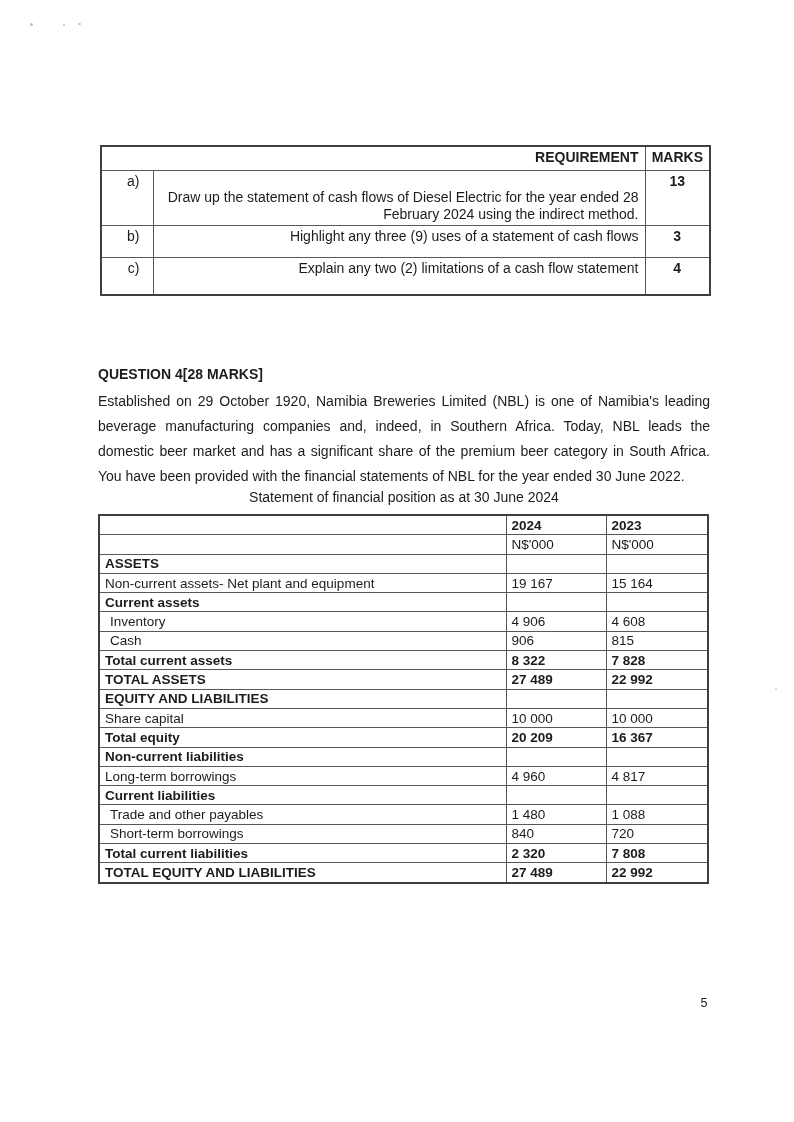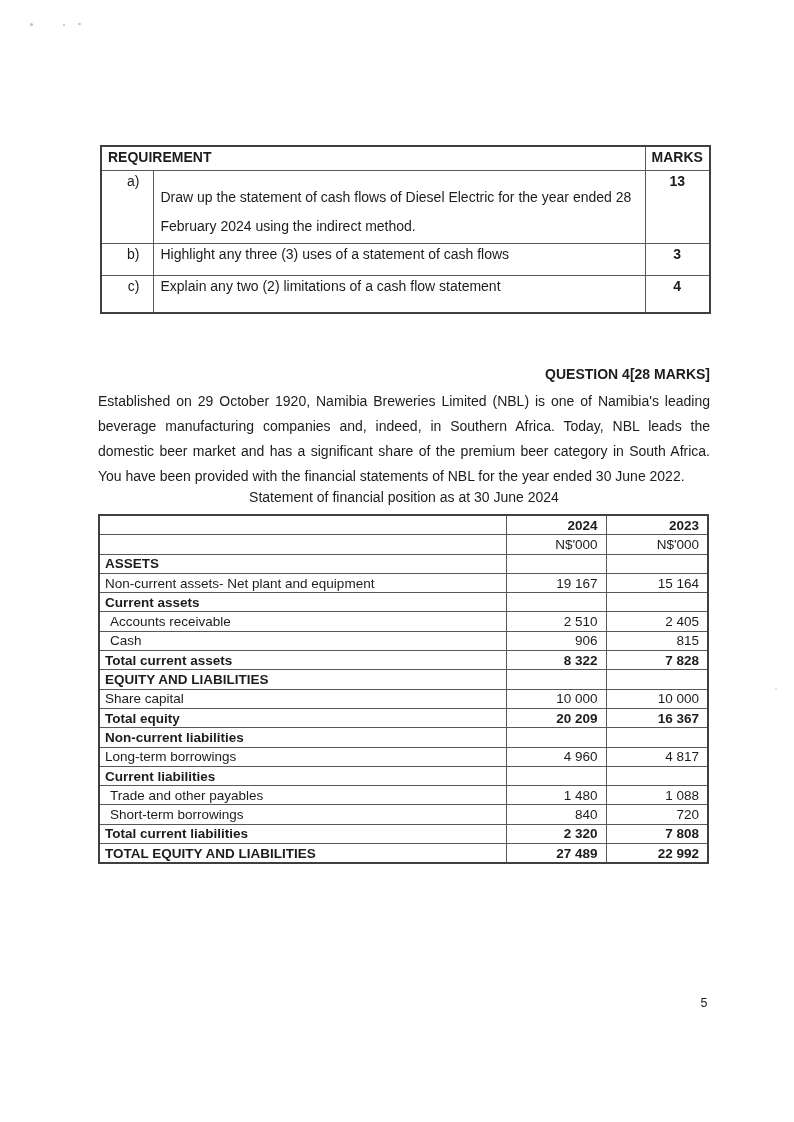--- a/index.html
+++ b/index.html
@@ -22,33 +22,33 @@
 
   
   .req-table{
     position:absolute;left:100px;top:145px;
     width:609px;border-collapse:collapse;table-layout:fixed;
     font-size:14px;border:2px solid var(--border-dark);
   }
   .req-table td,.req-table th{
     border:1px solid var(--border-light);
     vertical-align:top;padding:2px 6px;
-    color:var(--ink);text-align:left;
+    color:var(--ink);text-align:right;
   }
   .req-table .hdr td{height:19px;font-weight:bold;padding-top:2px;}
   .req-table td.letter{text-align:right;padding-right:13px;}
   .req-table td.desc{padding-left:7px;padding-right:6px;}
-  .req-table td.desc.twoline{line-height:29px;padding-top:12px;}
+  .req-table td.desc.twoline{line-height:17px;padding-top:18px;}
   .req-table td.marks{text-align:center;font-weight:bold;padding-top:2px;margin-top:44px;}
   .pre{white-space:pre-line;}
 
   
   .q-head{
     position:absolute;left:98px;top:366px;width:612px;
-    display:flex;justify-content:flex-end;
+    display:flex;justify-content:flex-start;
     font-weight:bold;font-size:14px;
   }
   .q-body{position:absolute;left:98px;top:389px;width:612px;font-size:14px;}
   .q-body .line{height:25px;line-height:25px;text-align:justify;text-align-last:justify;white-space:nowrap;}
   .q-body .line.last{text-align-last:auto;white-space:normal;}
   .caption{
     position:absolute;left:98px;top:489px;width:612px;
     text-align:center;font-size:14px;
   }
 
@@ -57,21 +57,21 @@
     position:absolute;left:98px;top:514px;
     width:610px;border-collapse:collapse;table-layout:fixed;
     font-size:13.5px;border:2px solid var(--border-dark);
   }
   .fin-table td{
     border:1px solid var(--border-light);
     height:18.3px;line-height:17px;
     padding:0 5px;vertical-align:middle;
     overflow:hidden;white-space:nowrap;
   }
-  .fin-table td.num{text-align:right;padding-right:8px;}
+  .fin-table td.num{padding-right:8px;}
   .fin-table .bold{font-weight:bold;}
   .fin-table td.indent{padding-left:10px;}
 
   .page-num{
     position:absolute;left:694px;top:996px;width:20px;
     text-align:center;font-size:12.5px;
   }
 </style>
 </head>
 <body>
@@ -83,31 +83,31 @@
 
 <table class="req-table">
   <colgroup>
       <col style="width:52px">
       <col style="width:492px">
       <col style="width:65px">
     </colgroup>
   <tbody>
     <tr class="hdr">
       <td colspan="2">REQUIREMENT</td>
-      <td style="text-align:center">MARKS</td>
+      <td style="text-align:right">MARKS</td>
     </tr>
   <tr style="height: 49px;">
         <td class="letter">a)</td>
         <td class="desc pre twoline">Draw up the statement of cash flows of Diesel Electric for the year ended 28
 February 2024 using the indirect method.</td>
         <td class="marks">13</td>
       </tr>
       <tr style="height: 32px;">
         <td class="letter">b)</td>
-        <td class="desc pre">Highlight any three (3) uses of a statement of cash flows</td>
+        <td class="desc pre">Highlight any three (9) uses of a statement of cash flows</td>
         <td class="marks">3</td>
       </tr>
       <tr style="height: 37px;">
         <td class="letter">c)</td>
         <td class="desc pre">Explain any two (2) limitations of a cash flow statement</td>
         <td class="marks">4</td>
       </tr>
     </tbody>
 </table>
 
@@ -151,35 +151,40 @@
         <td class="">Non-current assets- Net plant and equipment</td>
         <td class="num">19 167</td>
         <td class="num">15 164</td>
       </tr>
       <tr>
         <td class="bold ">Current assets</td>
         <td class="num bold"></td>
         <td class="num bold"></td>
       </tr>
       <tr>
-        <td class="indent">Accounts receivable</td>
-        <td class="num">2 510</td>
-        <td class="num">2 405</td>
+        <td class="indent">Inventory</td>
+        <td class="num">4 906</td>
+        <td class="num">4 608</td>
       </tr>
       <tr>
         <td class="indent">Cash</td>
         <td class="num">906</td>
         <td class="num">815</td>
       </tr>
       <tr>
         <td class="bold ">Total current assets</td>
         <td class="num bold">8 322</td>
         <td class="num bold">7 828</td>
       </tr>
       <tr>
+        <td class="bold ">TOTAL ASSETS</td>
+        <td class="num bold">27 489</td>
+        <td class="num bold">22 992</td>
+      </tr>
+      <tr>
         <td class="bold ">EQUITY AND LIABILITIES</td>
         <td class="num bold"></td>
         <td class="num bold"></td>
       </tr>
       <tr>
         <td class="">Share capital</td>
         <td class="num">10 000</td>
         <td class="num">10 000</td>
       </tr>
       <tr>

